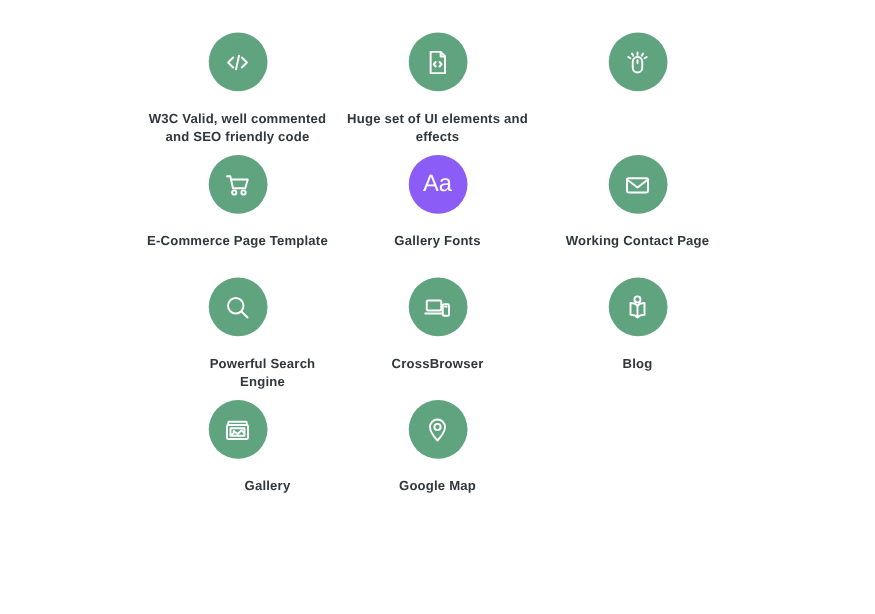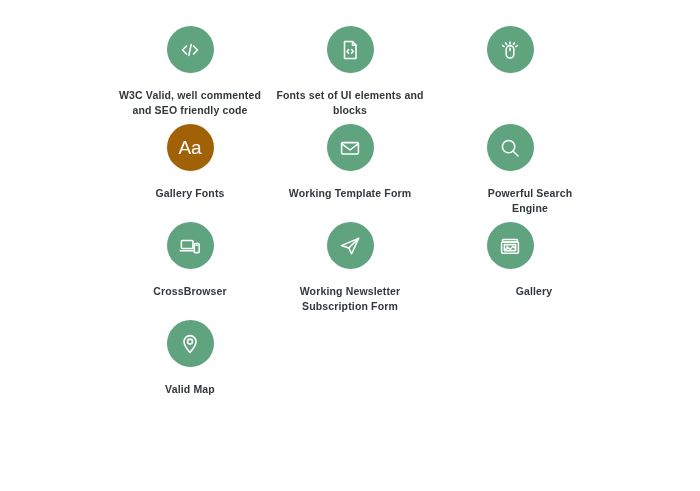--- a/index.html
+++ b/index.html
@@ -102,57 +102,69 @@
     <div class="icon-circle" style="background: rgb(95, 163, 127);">
       <span>
         <svg viewBox="0 0 26 26">
           <path class="st" d="M7.5,4.5h8l3.5,3.5v13.5h-11.5z"></path>
           <polyline class="st" points="15.5,4.5 15.5,8.2 19,8.2"></polyline>
           <polyline class="st" points="11.6,12.6 10,14.4 11.6,16.2"></polyline>
           <polyline class="st" points="14.6,12.6 16.2,14.4 14.6,16.2"></polyline>
         </svg>
       </span>
     </div>
-    <div class="feature-label" style="color: rgb(50, 55, 60);">Fonts set of UI elements and blocks</div>
+    <div class="feature-label" style="color: rgb(50, 55, 60);">Huge set of UI elements and effects</div>
   </div>
 
   <div class="feature-card">
     <div class="icon-circle" style="background: rgb(95, 163, 127);">
       <span>
         <svg viewBox="0 0 26 26">
           <rect class="st" x="9.2" y="8.6" width="7.6" height="12.4" rx="3.8"></rect>
           <line class="st" x1="13" y1="11.2" x2="13" y2="13.6"></line>
           <line class="st" x1="13" y1="5" x2="13" y2="6.9"></line>
           <line class="st" x1="8.6" y1="5.9" x2="9.6" y2="7.5"></line>
           <line class="st" x1="17.4" y1="5.9" x2="16.4" y2="7.5"></line>
           <line class="st" x1="5.6" y1="8.6" x2="7.3" y2="9.6"></line>
           <line class="st" x1="20.4" y1="8.6" x2="18.7" y2="9.6"></line>
         </svg>
       </span>
     </div>
   </div>
 
-
-  <div class="feature-card">
-    <div class="icon-circle" style="background: #a16207;">
+  <div class="feature-card">
+    <div class="icon-circle" style="background: rgb(95, 163, 127);">
+      <span>
+        <svg viewBox="0 0 26 26">
+          <polyline class="st" points="4.6,6 7.2,6 9.4,15.6 19.2,15.6 21.2,8.6 8,8.6"></polyline>
+          <circle class="st" cx="10.4" cy="19" r="1.7"></circle>
+          <circle class="st" cx="17.8" cy="19" r="1.7"></circle>
+        </svg>
+      </span>
+    </div>
+    <div class="feature-label" style="color: rgb(50, 55, 60);">E-Commerce Page Template</div>
+  </div>
+
+  <div class="feature-card">
+    <div class="icon-circle" style="background: #8b5cf6;">
       <span class="aa-glyph" style="color: rgb(255, 255, 255);">Aa</span>
     </div>
     <div class="feature-label" style="color: rgb(50, 55, 60);">Gallery Fonts</div>
   </div>
 
   <div class="feature-card">
     <div class="icon-circle" style="background: rgb(95, 163, 127);">
       <span>
         <svg viewBox="0 0 26 26">
           <rect class="st" x="4.6" y="7.6" width="16.8" height="11.4" rx="1.2"></rect>
           <polyline class="st" points="4.6,8.6 13,15 21.4,8.6"></polyline>
         </svg>
       </span>
     </div>
-    <div class="feature-label" style="color: rgb(50, 55, 60);">Working Template Form</div>
+    <div class="feature-label" style="color: rgb(50, 55, 60);">Working Contact Page</div>
   </div>
 
   <div class="feature-card">
     <div class="icon-circle" style="background: rgb(95, 163, 127);">
       <span>
         <svg viewBox="0 0 26 26">
           <circle class="st" cx="11.6" cy="11.6" r="6.2"></circle>
           <line class="st" x1="16.2" y1="16.2" x2="21" y2="21"></line>
         </svg>
       </span>
@@ -167,32 +179,34 @@
           <rect class="st" x="4.4" y="7.4" width="11.6" height="8" rx="0.9"></rect>
           <line class="st" x1="3.2" y1="17.8" x2="17.2" y2="17.8"></line>
           <rect class="st" x="17.2" y="10.4" width="5" height="9.2" rx="1.1"></rect>
           <line class="st" x1="19.1" y1="12.3" x2="20.3" y2="12.3"></line>
         </svg>
       </span>
     </div>
     <div class="feature-label" style="color: rgb(50, 55, 60); text-align: right;">CrossBrowser</div>
   </div>
 
-
-  <div class="feature-card">
-    <div class="icon-circle" style="background: rgb(95, 163, 127);">
-      <span>
-        <svg viewBox="0 0 26 26">
-          <polygon class="st" points="4.4,12.6 21.6,5.4 14.6,20.8 11.8,15"></polygon>
-          <line class="st" x1="11.8" y1="15" x2="21.6" y2="5.4"></line>
-        </svg>
-      </span>
-    </div>
-    <div class="feature-label" style="color: rgb(50, 55, 60);">Working Newsletter Subscription Form</div>
-  </div>
+  <div class="feature-card">
+    <div class="icon-circle" style="background: rgb(95, 163, 127);">
+      <span>
+        <svg viewBox="0 0 26 26">
+          <circle class="st" cx="13" cy="6.5" r="2.4"></circle>
+          <path class="st" d="M13,11.4c-1.2-1.2-3.4-2-5.6-2v9.4c2.2,0,4.4,0.8,5.6,2"></path>
+          <path class="st" d="M13,11.4c1.2-1.2,3.4-2,5.6-2v9.4c-2.2,0-4.4,0.8-5.6,2"></path>
+          <line class="st" x1="13" y1="11.4" x2="13" y2="20.8"></line>
+        </svg>
+      </span>
+    </div>
+    <div class="feature-label" style="color: rgb(50, 55, 60);">Blog</div>
+  </div>
+
 
   <div class="feature-card">
     <div class="icon-circle" style="background: rgb(95, 163, 127);">
       <span>
         <svg viewBox="0 0 26 26">
           <rect class="st" x="5.6" y="6.4" width="14.8" height="2.6" rx="0.7"></rect>
           <rect class="st" x="4.6" y="9" width="16.8" height="11.2" rx="1"></rect>
           <rect class="st" x="7.4" y="11.6" width="11.2" height="6"></rect>
           <circle class="sf" cx="10.2" cy="13.9" r="1"></circle>
           <polyline class="st" points="7.6,17.2 11,14.6 13.2,16.2 16.2,13.2 18.4,15.4"></polyline>
@@ -204,16 +218,16 @@
 
   <div class="feature-card">
     <div class="icon-circle" style="background: rgb(95, 163, 127);">
       <span>
         <svg viewBox="0 0 26 26">
           <path class="st" d="M13,4.6c-3.3,0-6,2.7-6,6c0,4.4,6,10.8,6,10.8s6-6.4,6-10.8C19,7.3,16.3,4.6,13,4.6z"></path>
           <circle class="st" cx="13" cy="10.6" r="2.5"></circle>
         </svg>
       </span>
     </div>
-    <div class="feature-label" style="color: rgb(50, 55, 60);">Valid Map</div>
+    <div class="feature-label" style="color: rgb(50, 55, 60);">Google Map</div>
   </div>
 
 </div>
 
 </body></html>

